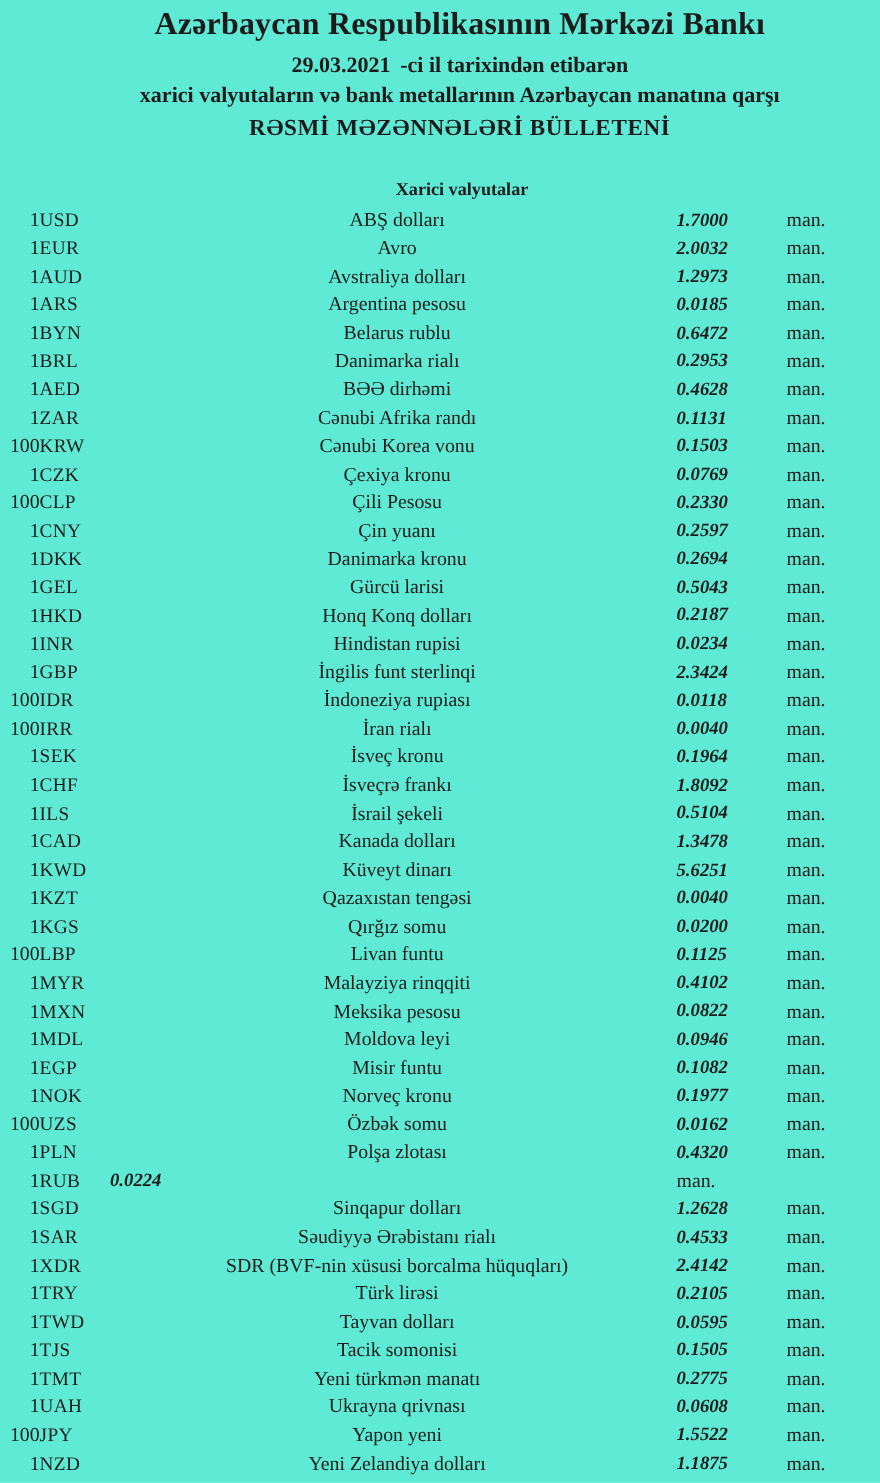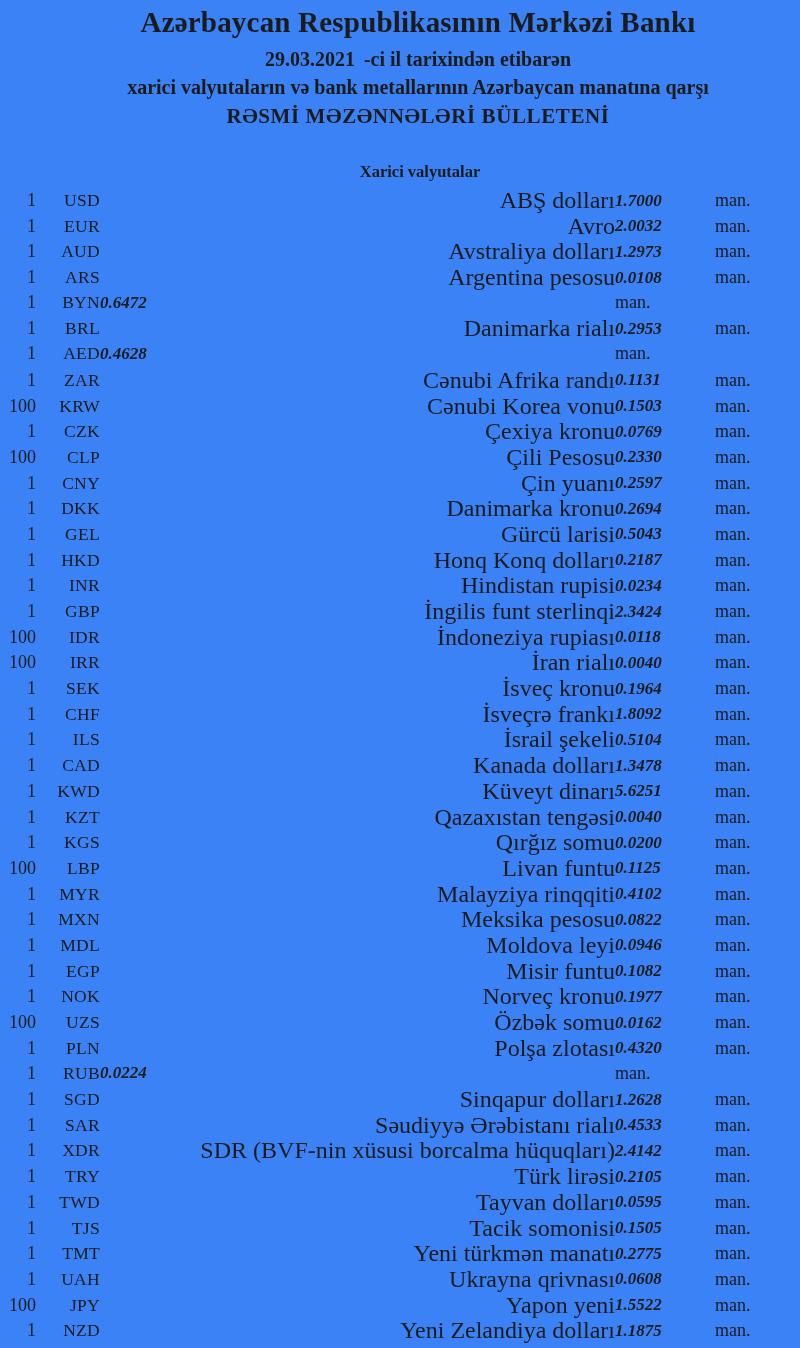--- a/index.html
+++ b/index.html
@@ -65,45 +65,45 @@
     grid-template-columns: 36px 64px 1fr 100px 85px;
     height: 25.7px;
     align-items: center;
   }
   .cell { white-space: nowrap; overflow: visible; }
   .qty {
     text-align: right;
     font-size: 18px;
   }
   .code {
-    text-align: right;
+    text-align: left;
     font-size: 17.5px;
     letter-spacing: 0.3px;
   }
   .name {
-    text-align: right;
+    text-align: center;
     padding-left: 7px;
-    font-size: 24px;
+    font-size: 18px;
   }
   .rate {
     text-align: left;
     font-size: 17px;
     font-weight: bold;
     font-style: italic;
   }
   .unit {
     text-align: left;
     padding-left: 0;
     font-size: 18px;
   }
 </style>
 </head>
 <body>
 
-<div class="page" style="background: #3b82f6; color: rgb(27, 27, 27);">
+<div class="page" style="background: #5eead4; color: rgb(27, 27, 27);">
 
   <div class="doc-header">
     <div class="bank-name">Azərbaycan Respublikasının Mərkəzi Bankı</div>
     <div class="date-line">
       <span>29.03.2021</span><span class="date-suffix">-ci il tarixindən etibarən</span>
     </div>
     <div class="subtitle-line">xarici valyutaların və bank metallarının Azərbaycan manatına qarşı</div>
     <div class="bulletin-title">RƏSMİ MƏZƏNNƏLƏRİ BÜLLETENİ</div>
   </div>
 
@@ -131,42 +131,44 @@
       <div class="cell code">AUD</div>
       <div class="cell name">Avstraliya dolları</div>
       <div class="cell rate">1.2973</div>
       <div class="cell unit">man.</div>
     </div>
 
     <div class="row">
       <div class="cell qty">1</div>
       <div class="cell code">ARS</div>
       <div class="cell name">Argentina pesosu</div>
-      <div class="cell rate">0.0108</div>
+      <div class="cell rate">0.0185</div>
       <div class="cell unit">man.</div>
     </div>
 
     <div class="row">
       <div class="cell qty">1</div>
       <div class="cell code">BYN</div>
+      <div class="cell name">Belarus rublu</div>
       <div class="cell rate">0.6472</div>
       <div class="cell unit">man.</div>
     </div>
 
     <div class="row">
       <div class="cell qty">1</div>
       <div class="cell code">BRL</div>
       <div class="cell name">Danimarka rialı</div>
       <div class="cell rate">0.2953</div>
       <div class="cell unit">man.</div>
     </div>
 
     <div class="row">
       <div class="cell qty">1</div>
       <div class="cell code">AED</div>
+      <div class="cell name">BƏƏ dirhəmi</div>
       <div class="cell rate">0.4628</div>
       <div class="cell unit">man.</div>
     </div>
 
     <div class="row">
       <div class="cell qty">1</div>
       <div class="cell code">ZAR</div>
       <div class="cell name">Cənubi Afrika randı</div>
       <div class="cell rate">0.1131</div>
       <div class="cell unit">man.</div>

